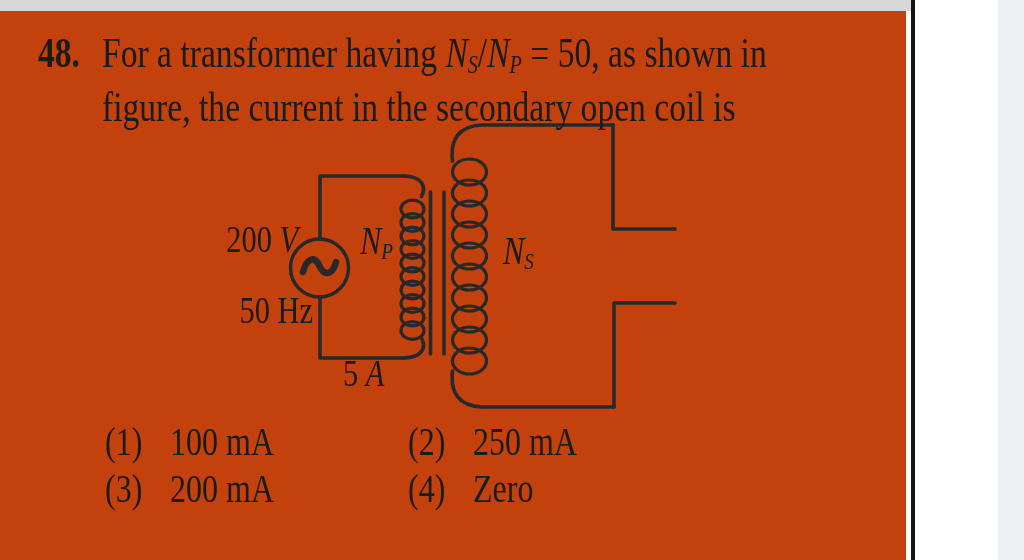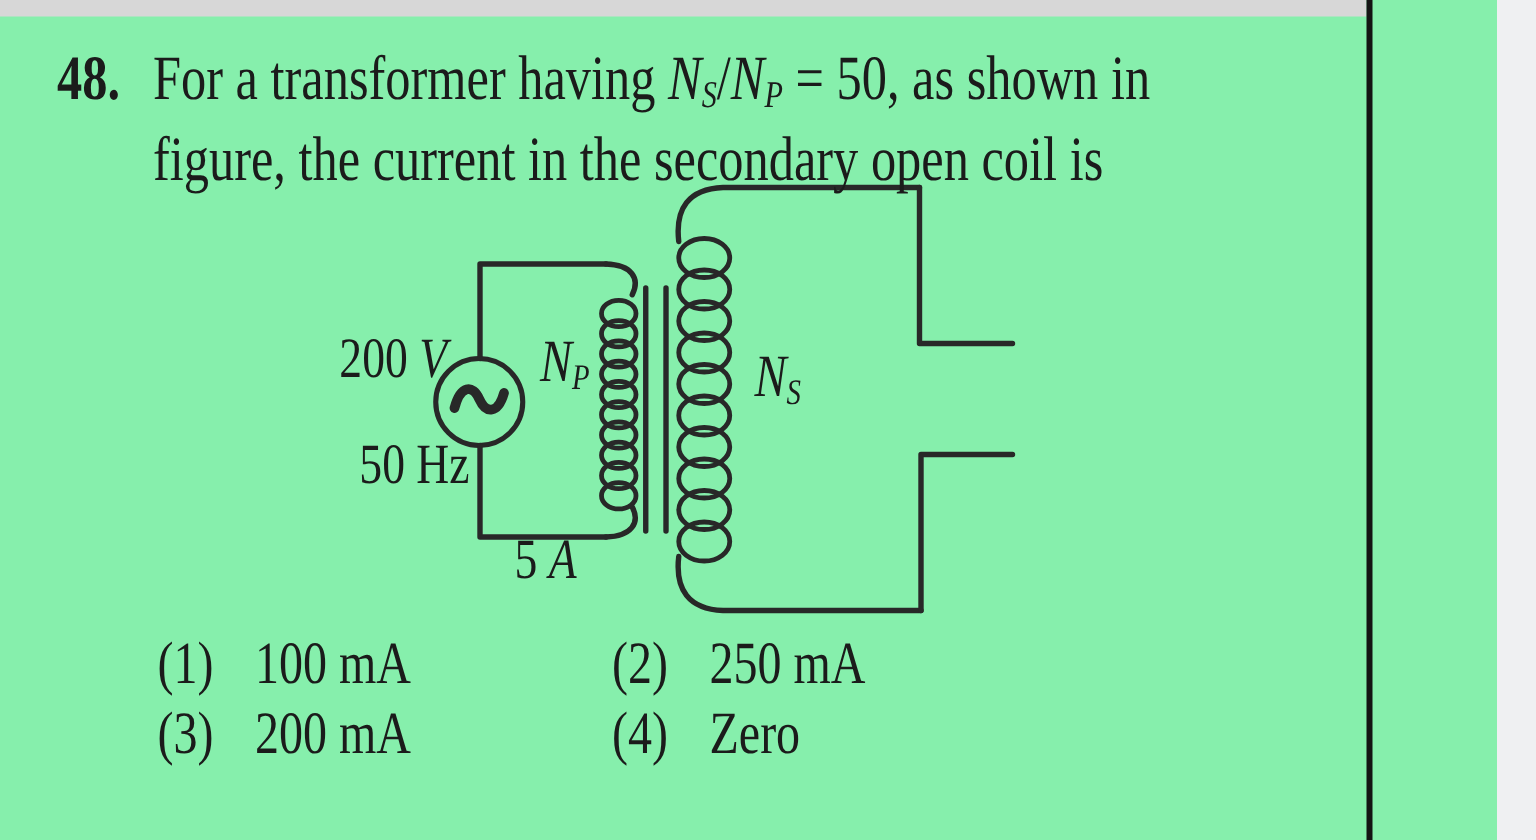--- a/index.html
+++ b/index.html
@@ -1,18 +1,18 @@
 <!DOCTYPE html>
 <html><head>
 <meta charset="utf-8">
 <style>
   * { margin:0; padding:0; box-sizing:border-box; }
   html,body { width:1024px; height:560px; }
   body { font-family:"Liberation Serif", serif; background:#ffffff; color:#1b1b1b; overflow:hidden; }
-  #page { position:relative; width:1024px; height:560px; background:#86efac;padding-left:23px; }
+  #page { position:relative; width:906px; height:560px; background:#c2410c;padding-left:23px; }
   .abs { position:absolute; }
   .t { white-space:nowrap; transform:scaleX(0.8); transform-origin:0 0; }
   .t-right { white-space:nowrap; transform:scaleX(0.8); transform-origin:100% 0; text-align:right; }
   .qsize { font-size:42px; line-height:43px; }
   .bold { font-weight:bold; }
   .optsize { font-size:40px; line-height:40px; }
   .lblsize { font-size:38px; line-height:38px; }
   .nsize { font-size:40px; line-height:40px; }
   .ital { font-style:italic; }
   .sub { font-size:0.6em; font-style:italic; vertical-align:-0.22em; }

